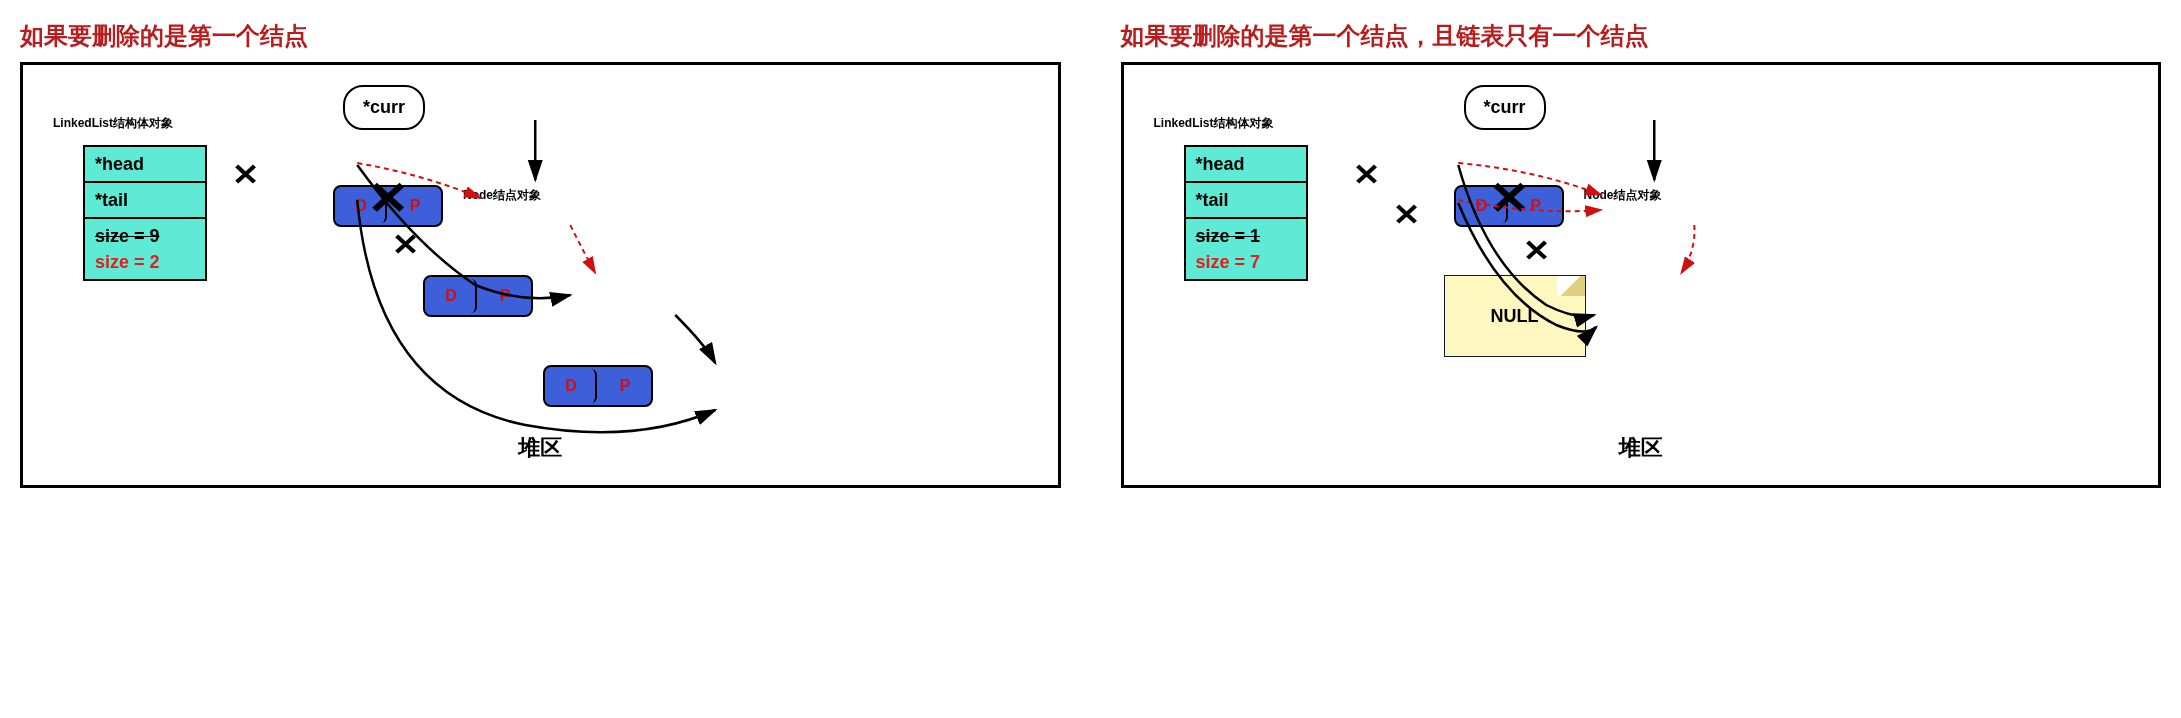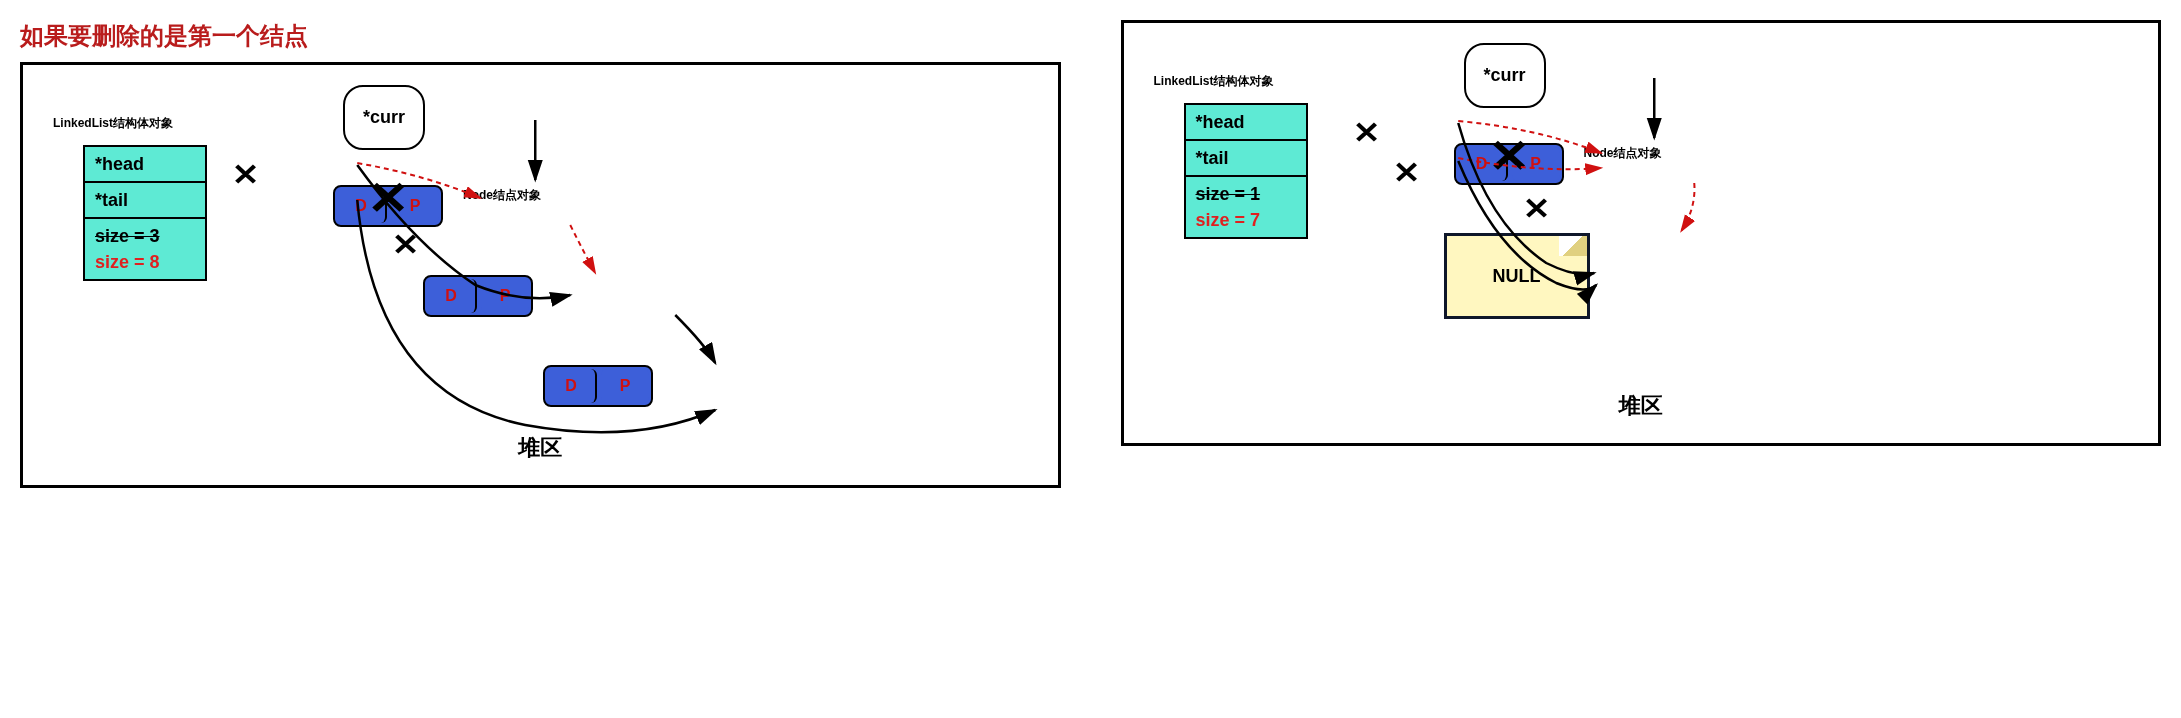--- a/index.html
+++ b/index.html
@@ -53,21 +53,21 @@
     height: 26px;
     line-height: 26px;
   }
   .struct-row:last-child { border-bottom: none; }
   .strike { text-decoration: line-through; }
   .red { color: #e02020; }
   .curr-box {
     position: absolute;
     border: 2px solid #000;
     border-radius: 20px;
-    padding: 20px 18px;
+    padding: 10px 18px;
     font-size: 18px;
     font-weight: bold;
     background: #fff;
   }
   .node-box {
     position: absolute;
     display: flex;
     border: 2px solid #000;
     border-radius: 8px;
     overflow: hidden;
@@ -90,21 +90,21 @@
   .node-label {
     position: absolute;
     font-size: 12px;
     font-weight: bold;
   }
   .null-box {
     position: absolute;
     width: 140px;
     height: 80px;
     background: #fff7c0;
-    border: 3px solid #0f172a;
+    border: 1px solid #0f172a;
     text-align: center;
     line-height: 80px;
     font-weight: bold;
     font-size: 18px;
   }
   .null-box::before {
     content: "";
     position: absolute;
     top: 0; right: 0;
     width: 28px; height: 20px;
@@ -136,22 +136,22 @@
   <div class="panel">
     <div class="title">如果要删除的是第一个结点</div>
     <div class="box">
 
       <div class="struct-label" style="top:50px; left:30px;">LinkedList结构体对象</div>
 
       <div class="struct-box" style="top:80px; left:60px; width:120px;">
         <div class="struct-row">*head</div>
         <div class="struct-row">*tail</div>
         <div class="struct-row" style="height:52px;">
-          <div class="strike">size = 3</div>
-          <div class="red">size = 8</div>
+          <div class="strike">size = 9</div>
+          <div class="red">size = 2</div>
         </div>
       </div>
 
       <div class="curr-box" style="top:20px; left:320px;">*curr</div>
 
       <div class="node-box" style="top:120px; left:310px;">
         <div class="node-cell">D</div>
         <div class="node-cell">P</div>
       </div>
       <div class="node-label" style="top:122px; left:440px;">Node结点对象</div>
@@ -192,20 +192,21 @@
 
         <path d="M395,160 Q410,190 420,208" stroke="#d01010" stroke-width="2" stroke-dasharray="5 4" fill="none" marker-end="url(#ah1r)"></path>
 
         <path d="M500,250 Q530,280 540,298" stroke="#000" stroke-width="2.5" fill="none" marker-end="url(#ah1)"></path>
       </svg>
 
     </div>
   </div>
 
   <div class="panel">
+    <div class="title">如果要删除的是第一个结点，且链表只有一个结点</div>
     <div class="box">
 
       <div class="struct-label" style="top:50px; left:30px;">LinkedList结构体对象</div>
 
       <div class="struct-box" style="top:80px; left:60px; width:120px;">
         <div class="struct-row">*head</div>
         <div class="struct-row">*tail</div>
         <div class="struct-row" style="height:52px;border-radius:11px;">
           <div class="strike">size = 1</div>
           <div class="red">size = 7</div>

